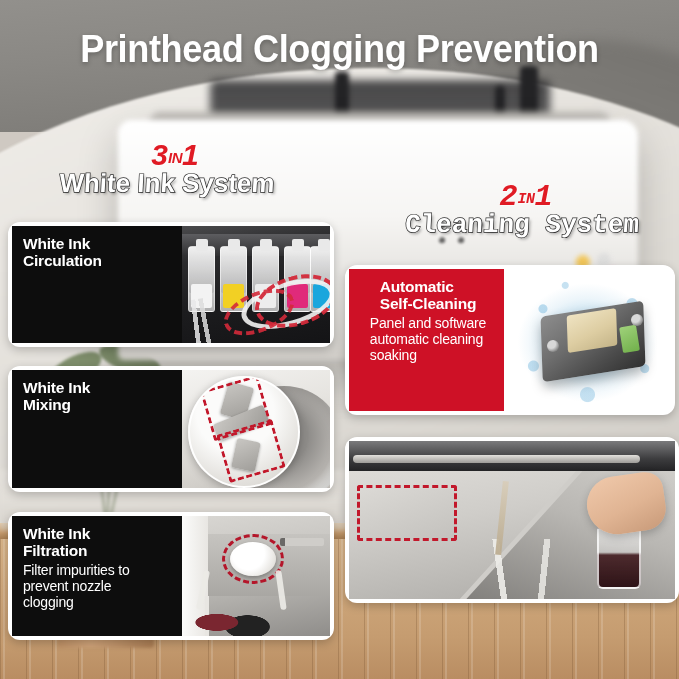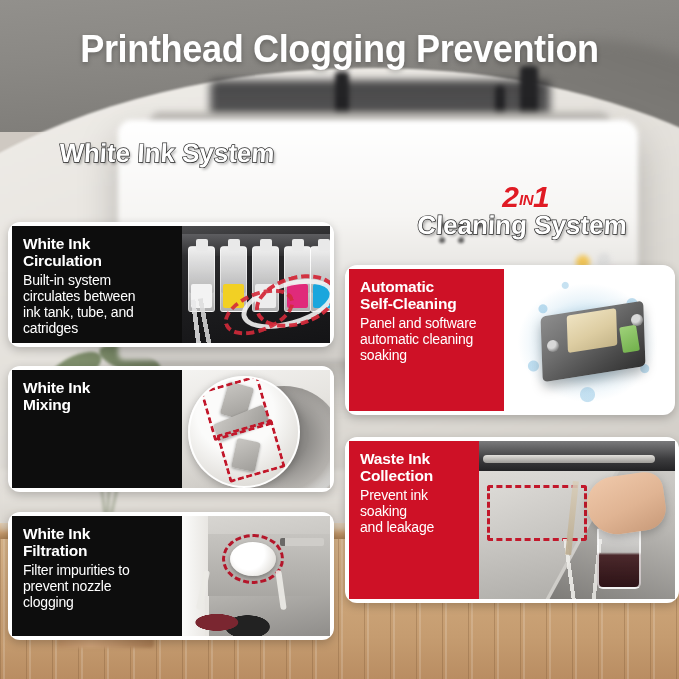--- a/index.html
+++ b/index.html
@@ -134,21 +134,21 @@
   .sect-badge .in  { font-size: 15px; vertical-align: 2px; letter-spacing: -.5px; }
   .sect-title {
     font-size: 26px; font-weight: 700; color: #ffffff; line-height: 1.05;
     white-space: nowrap; transform: skewX(-3deg);
     -webkit-text-stroke: 1.4px #2d2d2d;
     paint-order: stroke fill;
     text-shadow: 2px 2px 3px rgba(0,0,0,.30);
   }
   #sect-white { left: 12px; top: 140px; width: 310px; }
   #sect-white .sect-badge { margin-left: 16px; }
-  #sect-clean { left: 372px; top: 182px; width: 300px; }
+  #sect-clean { left: 372px; top: 182px; width: 300px; font-family: Liberation Mono, monospace; }
   #sect-clean .sect-badge { margin-left: 8px; }
 
   
   .card {
     position: absolute;
     background: #ffffff;
     border-radius: 12px;
     padding: 4px;
     box-shadow: 0 3px 10px rgba(0,0,0,.22);
     overflow: hidden;
@@ -173,21 +173,21 @@
   .card-photo { flex: 1 1 auto; position: relative; overflow: hidden; }
 
   
   #card-circulation { left: 8px;   top: 222px; width: 326px; height: 125px; }
   #card-circulation .card-text { width: 170px; }
   #card-mixing      { left: 8px;   top: 366px; width: 326px; height: 126px; }
   #card-mixing .card-text { width: 170px; }
   #card-filtration  { left: 8px;   top: 512px; width: 326px; height: 128px; }
   #card-filtration .card-text { width: 170px; }
   #card-selfclean   { left: 345px; top: 265px; width: 330px; height: 150px; }
-  #card-selfclean .card-text { width: 155px; }
+  #card-selfclean .card-text { width: 155px; align-items: center; }
   #card-waste       { left: 345px; top: 437px; width: 334px; height: 166px; }
   #card-waste .card-text { width: 130px; }
 
   
   
   .ph-circ {
     position: absolute; inset: 0;
     background: linear-gradient(170deg, #4a4a4c 0%, #2a2a2c 26%, #1c1c1e 60%, #141416 100%);
   }
   .ph-circ .rail {
@@ -417,38 +417,37 @@
     <div class="bg-printer-lid"></div>
     <div class="bg-printer"></div>
     <div class="bg-dots"></div>
     <div class="bg-chips"></div>
     <div class="bg-counter"></div>
   </div>
 
   <div class="headline">Printhead Clogging Prevention</div>
 
   <div class="sect" id="sect-white">
+    <div class="sect-badge">
+      <span class="num">3</span><span class="in">IN</span><span class="num">1</span>
+    </div>
     <div class="sect-title">White Ink System</div>
   </div>
 
   <div class="sect" id="sect-clean">
     <div class="sect-badge">
       <span class="num">2</span><span class="in">IN</span><span class="num">1</span>
     </div>
     <div class="sect-title">Cleaning System</div>
   </div>
 
   <div class="card" id="card-circulation">
     <div class="card-text black">
       <div class="card-title">White Ink
 Circulation</div>
-      <div class="card-body">Built-in system
-circulates between
-ink tank, tube, and
-catridges</div>
     </div>
     <div class="card-photo">
       <div class="ph-circ">
         <div class="rail"></div>
         <div class="tank" style="left:6px;">
             <span class="neck"></span>
             <span class="fill" style="background:#f3f3f3;"></span>
           </div>
         <div class="tank" style="left:38px;">
             <span class="neck"></span>
@@ -529,27 +528,20 @@
         <div class="body"></div>
         <div class="gold"></div>
         <div class="green"></div>
         <div class="screw" style="left:26%;top:50%;"></div>
         <div class="screw" style="left:76%;top:32%;"></div>
       </div>
     </div>
   </div>
 
   <div class="card" id="card-waste">
-    <div class="card-text red">
-      <div class="card-title">Waste Ink
-Collection</div>
-      <div class="card-body">Prevent ink
-soaking
-and leakage</div>
-    </div>
     <div class="card-photo">
       <div class="ph-waste">
         <div class="rightpane"></div>
         <div class="leftpane"></div>
         <div class="topbar"></div>
         <div class="rodbar"></div>
         <div class="tray"></div>
         <div class="dash-rect" style="left:8px;top:44px;width:100px;height:56px;"></div>
         <div class="tubes2"></div>
         <div class="stream"></div>

